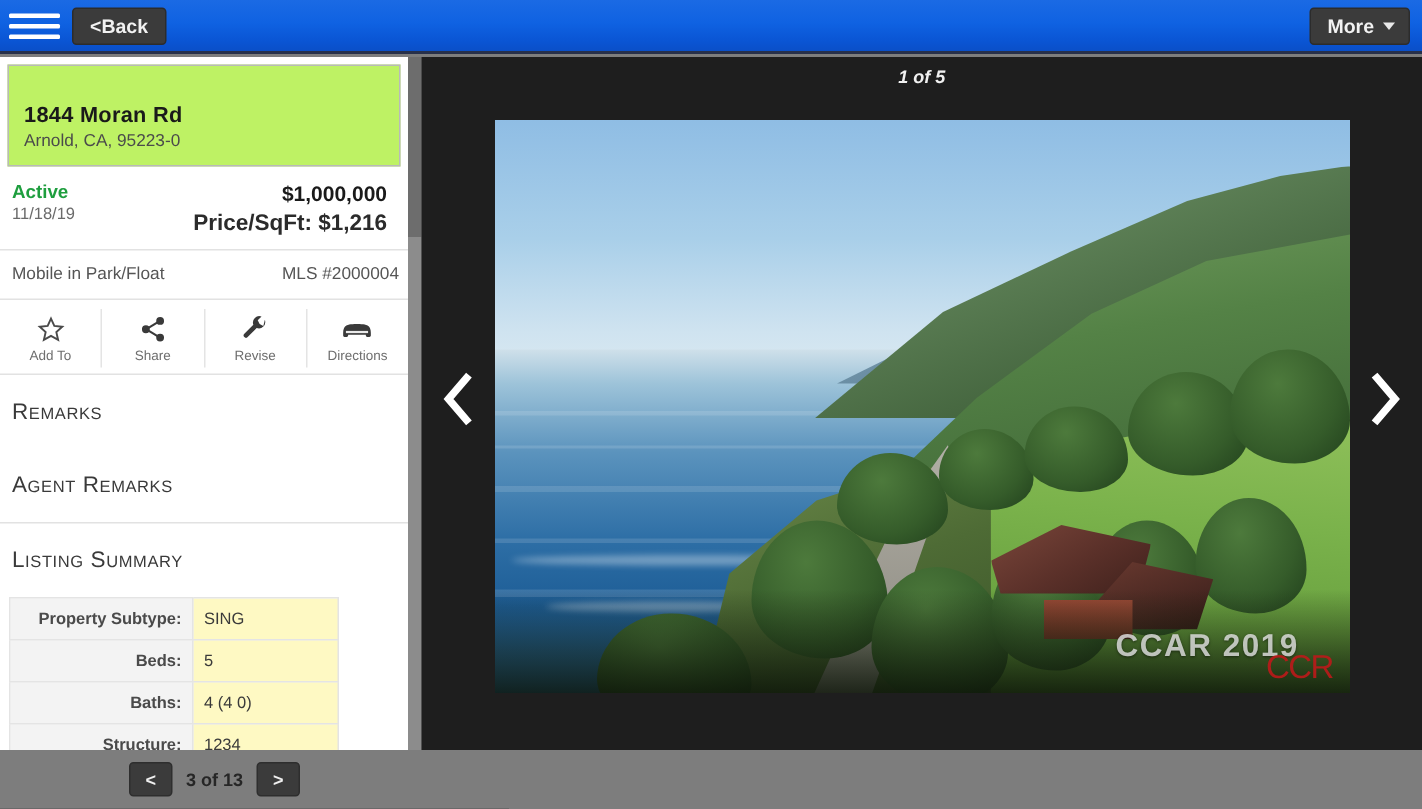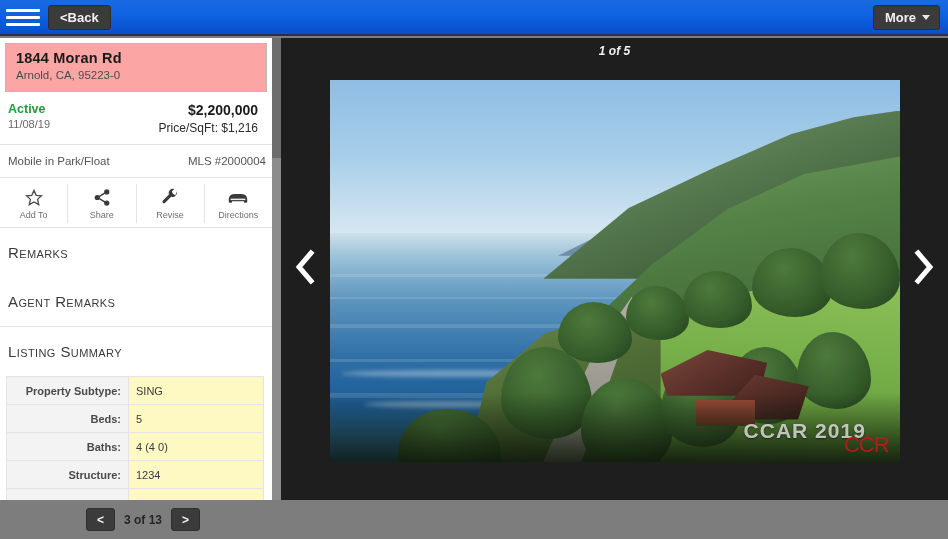--- a/index.html
+++ b/index.html
@@ -56,35 +56,35 @@
     width: 9px; height: 462px; background: #8c8c8c;
   }
   .scrollthumb {
     position: absolute; left: 0; top: 0; width: 9px; height: 120px;
     background: #6d6d6d;
   }
 
   .addr-card {
     margin: 5px 5px 0 5px;
     border: 1px solid #b9b9b9;
-    background: #fca5a5;
-    padding: 6px 10px 10px 10px;
+    background: #bef264;
+    padding: 25px 10px 10px 10px;
   }
   .addr-line1 { font-size: 14.5px; font-weight: bold; color: #1a1a1a; letter-spacing: .2px; }
   .addr-line2 { font-size: 11.5px; color: #4b4b4b; margin-top: 3px; }
 
   .row-status {
     display: flex; justify-content: space-between; align-items: flex-start;
     padding: 10px 14px 9px 8px;
     border-bottom: 1px solid #e2e2e2;
   }
   .status-name { font-size: 12.5px; font-weight: bold; color: #1e9e3e; }
   .status-date { font-size: 11px; color: #6a6a6a; margin-top: 2px; }
   .price { font-size: 14px; font-weight: bold; color: #1a1a1a; text-align: right; }
-  .ppsf { font-size: 12px; font-weight: normal; color: #2b2b2b; text-align: right; margin-top: 3px; }
+  .ppsf { font-size: 15px; font-weight: bold; color: #2b2b2b; text-align: right; margin-top: 3px; }
 
   .row-type {
     display: flex; justify-content: space-between; 
     padding: 10px 6px 10px 8px;
     border-bottom: 1px solid #e2e2e2;
     font-size: 11.5px; color: #555;
   }
 
   .actions {
     display: flex; align-items: stretch;
@@ -101,21 +101,21 @@
   .action svg { display: block; }
 
   .section-head {
     font-size: 15px; color: #3a3a3a;
     font-variant: small-caps; letter-spacing: .4px;
     padding: 16px 8px 16px 8px;
   }
   .section-head.divider { border-top: 1px solid #e2e2e2; }
 
   .summary-table {
-    width: 258px; margin: 0 6px 0 6px;
+    width: 220px; margin: 0 6px 0 6px;
     border-collapse: collapse;
     border: 1px solid #dedede;
   }
   .summary-table td {
     border: 1px solid #e4e4e4;
     font-size: 11px; height: 28px;
     padding: 0 7px;
   }
   .summary-table td.k {
     width: 122px; text-align: right; font-weight: bold;
@@ -289,24 +289,24 @@
   <div class="sidebar">
 
     <div class="addr-card">
       <div class="addr-line1">1844 Moran Rd</div>
       <div class="addr-line2">Arnold, CA, 95223-0</div>
     </div>
 
     <div class="row-status">
       <div>
         <div class="status-name">Active</div>
-        <div class="status-date">11/08/19</div>
+        <div class="status-date">11/18/19</div>
       </div>
       <div>
-        <div class="price">$2,200,000</div>
+        <div class="price">$1,000,000</div>
         <div class="ppsf">Price/SqFt: $1,216</div>
       </div>
     </div>
 
     <div class="row-type">
       <span>Mobile in Park/Float</span>
       <span>MLS #2000004</span>
     </div>
 
     <div class="actions">

